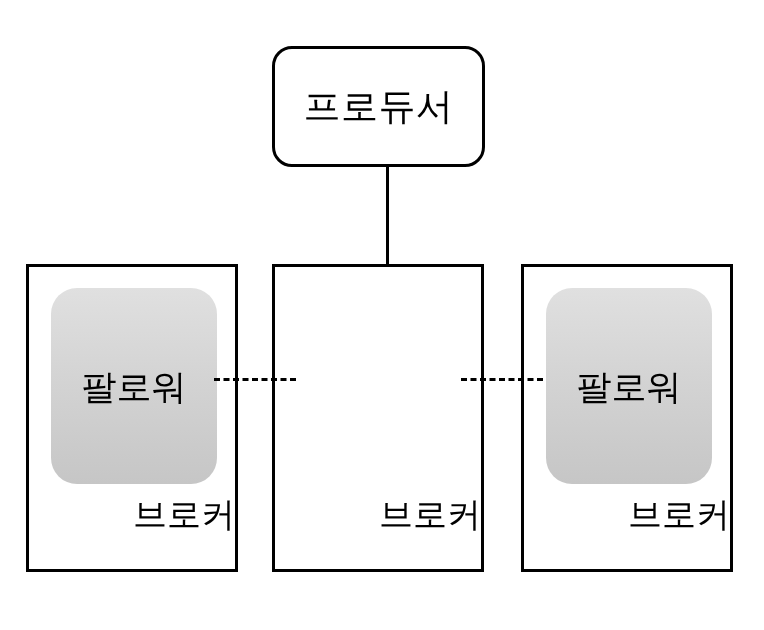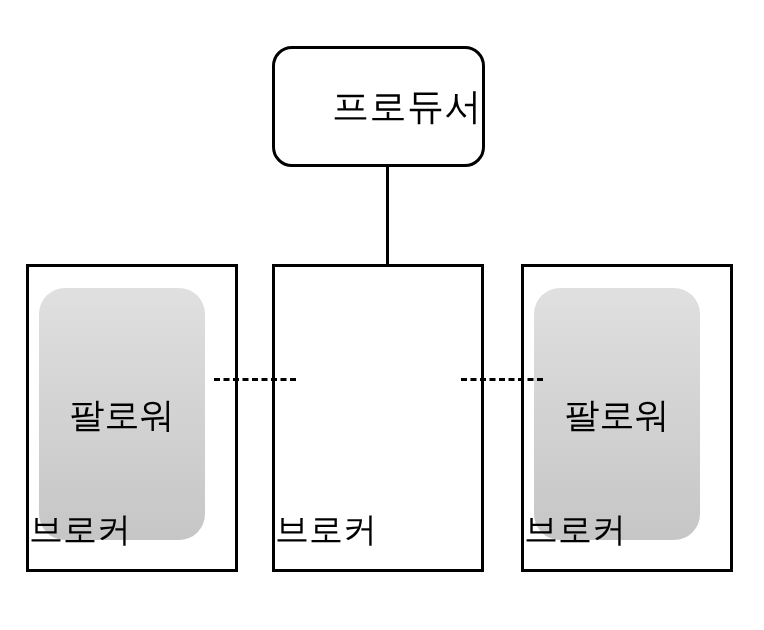--- a/index.html
+++ b/index.html
@@ -24,21 +24,21 @@
     left: 272px;
     top: 46px;
     width: 213px;
     height: 121px;
     box-sizing: border-box;
     border: 3px solid #000000;
     border-radius: 20px;
     background: #ffffff;
     display: flex;
     align-items: center;
-    justify-content: flex-end;
+    justify-content: center;
   }
   .producer-label {
     font-size: 37px;
     line-height: 1;
     color: #000000;
     letter-spacing: 0.5px;
     white-space: nowrap;
   }
 
   
@@ -71,44 +71,44 @@
     border: 3px solid #000000;
     background: #ffffff;
   }
   .broker-box.left   { left: 26px; }
   .broker-box.center { left: 272px; }
   .broker-box.right  { left: 521px; }
 
   
   .role-box {
     position: absolute;
-    left: 10px;
+    left: 22px;
     top: 21px;
     width: 166px;
-    height: 252px;
+    height: 196px;
     border-radius: 26px;
     background: linear-gradient(to bottom, #e0e0e0 0%, #d5d5d5 40%, #c6c6c6 100%);
     display: flex;
     align-items: center;
     justify-content: center;
   }
   .role-label {
     font-size: 35px;
     line-height: 1;
     color: #000000;
     white-space: nowrap;
   }
 
   
   .broker-caption {
     position: absolute;
     left: 0;
     right: 0;
-    top: 245px;
-    text-align: left;
+    top: 230px;
+    text-align: right;
     font-size: 34px;
     line-height: 1;
     color: #000000;
     white-space: nowrap;
   }
 
   
   .dashed-link {
     position: absolute;
     top: 378px;

